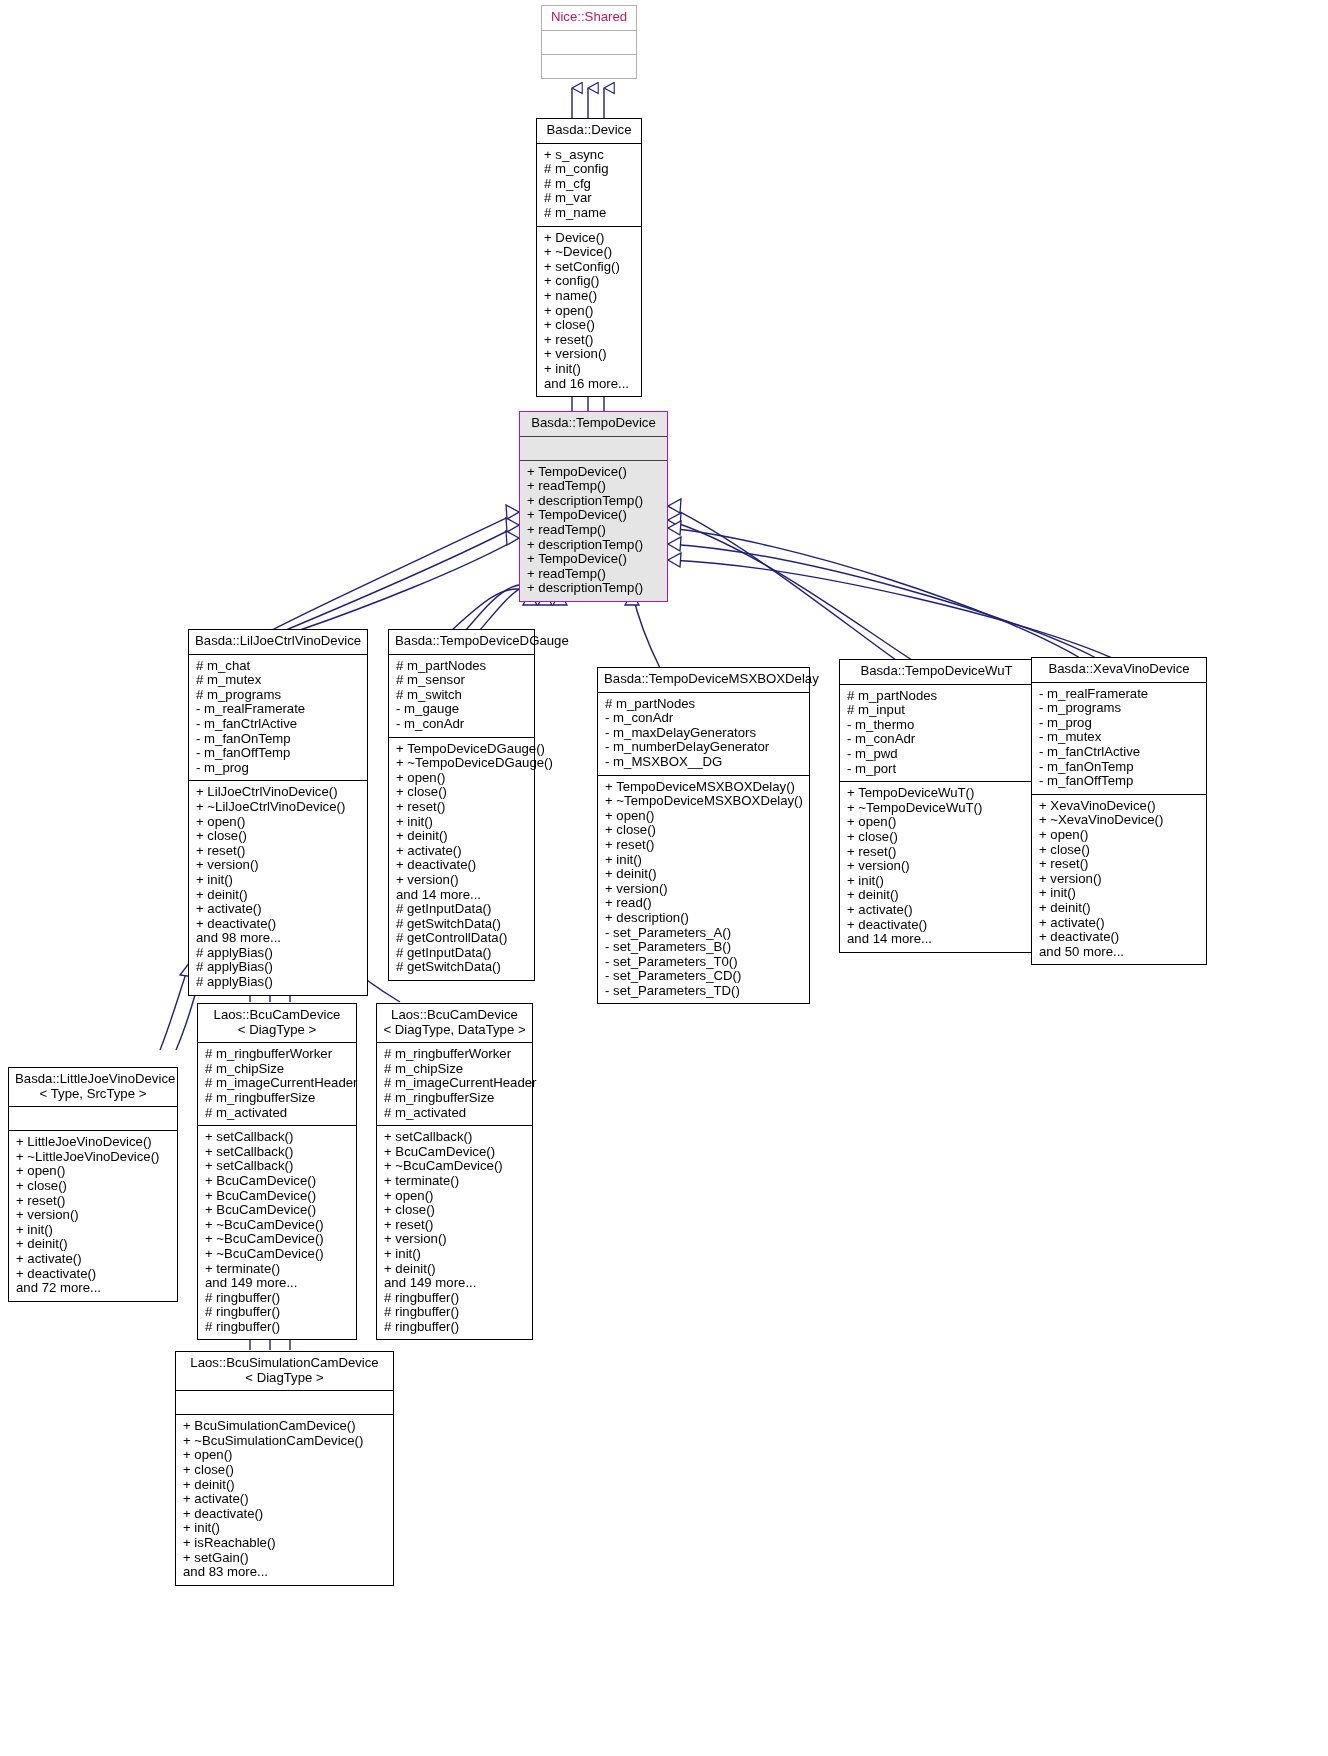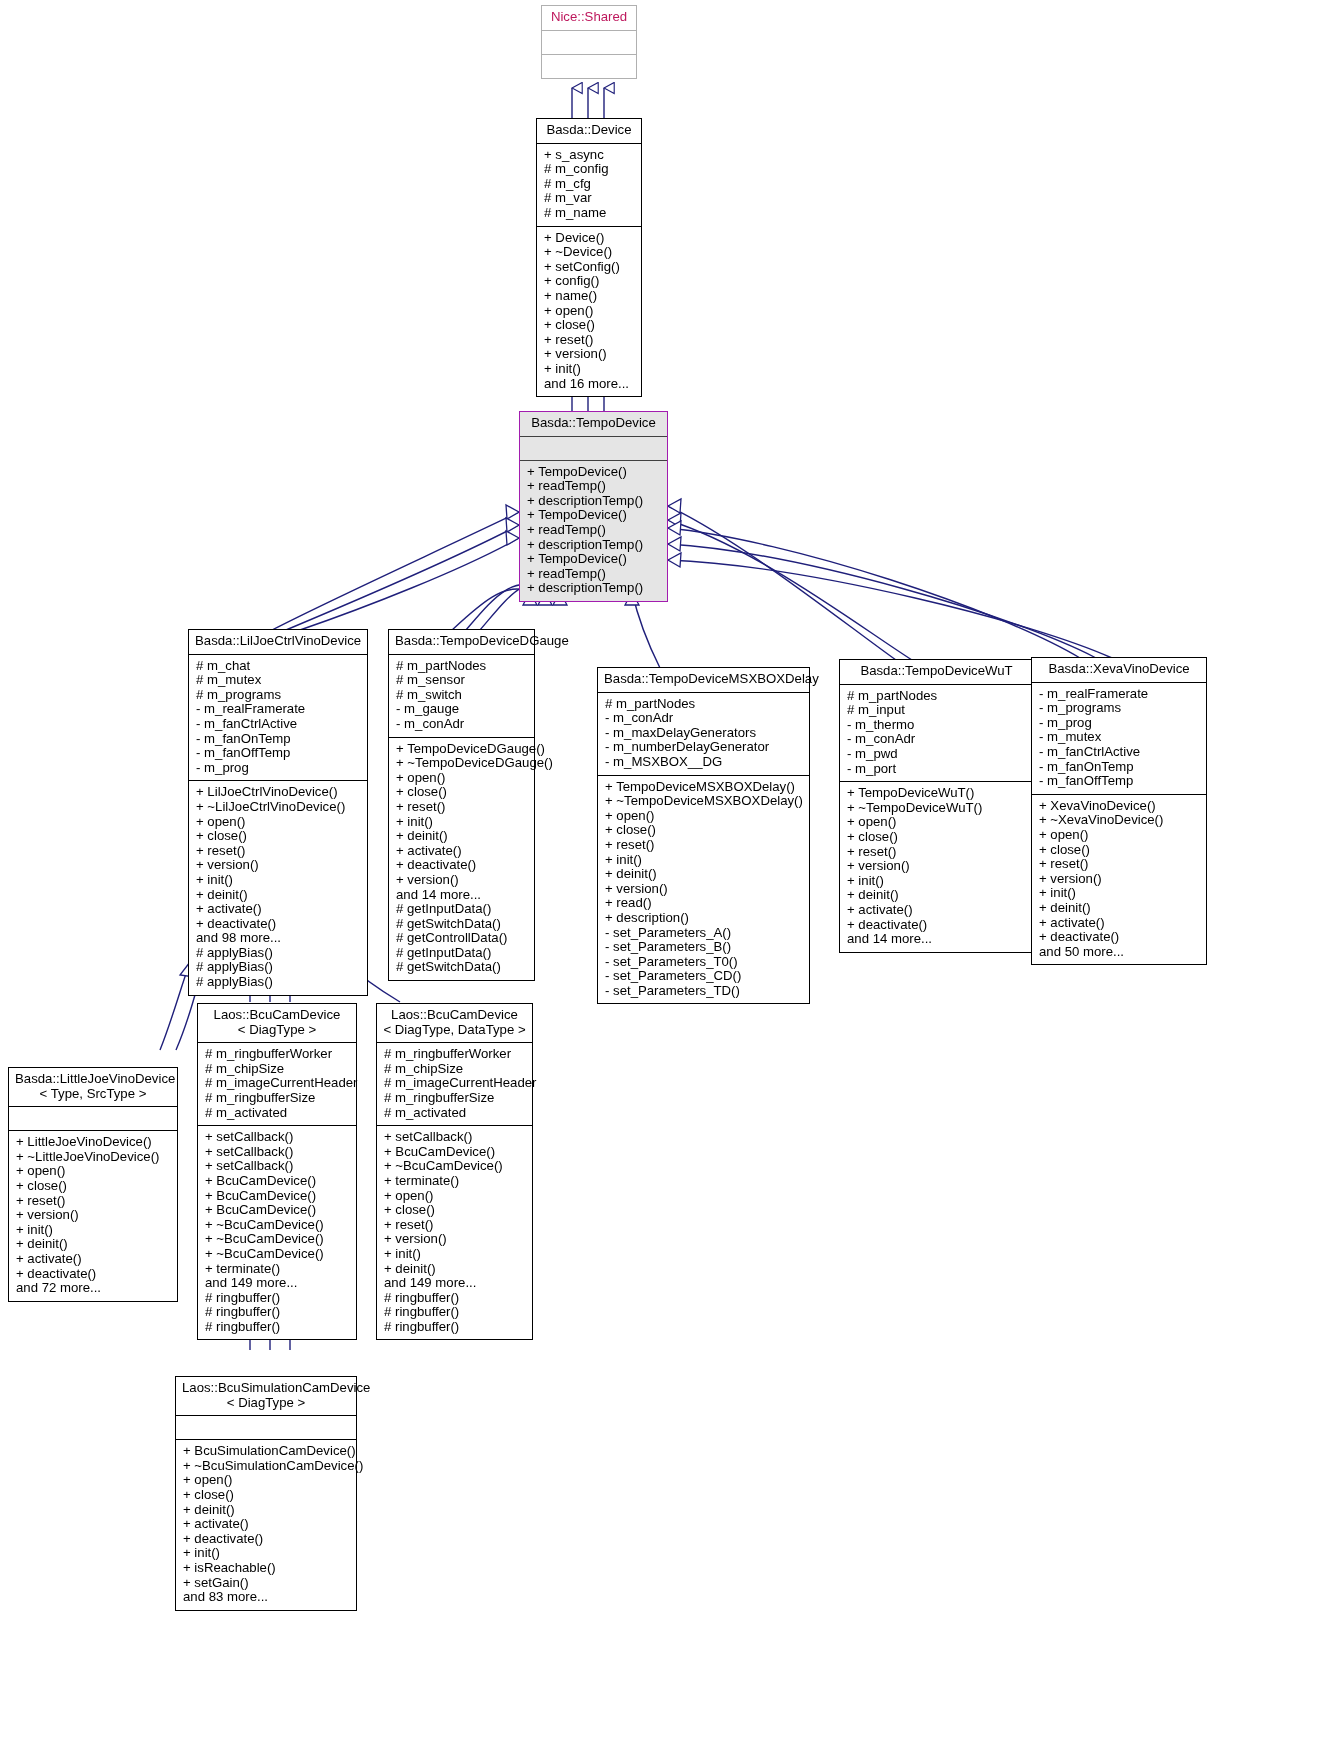--- a/index.html
+++ b/index.html
@@ -403,21 +403,21 @@
       <div class="row">+ version()</div>
       <div class="row">+ init()</div>
       <div class="row">+ deinit()</div>
       <div class="row">and 149 more...</div>
       <div class="row"># ringbuffer()</div>
       <div class="row"># ringbuffer()</div>
       <div class="row"># ringbuffer()</div>
     </div>
   </div>
 
-  <div class="node" style="left:175px; top:1351px; width:182px;margin-top:25px;">
+  <div class="node" style="left:175px; top:1351px; width:219px;">
     <div class="title"><span>Laos::BcuSimulationCamDevice</span><br><span>&lt; DiagType &gt;</span></div>
     <div class="sect empty"></div>
     <div class="sect">
       <div class="row">+ BcuSimulationCamDevice()</div>
       <div class="row">+ ~BcuSimulationCamDevice()</div>
       <div class="row">+ open()</div>
       <div class="row">+ close()</div>
       <div class="row">+ deinit()</div>
       <div class="row">+ activate()</div>
       <div class="row">+ deactivate()</div>

